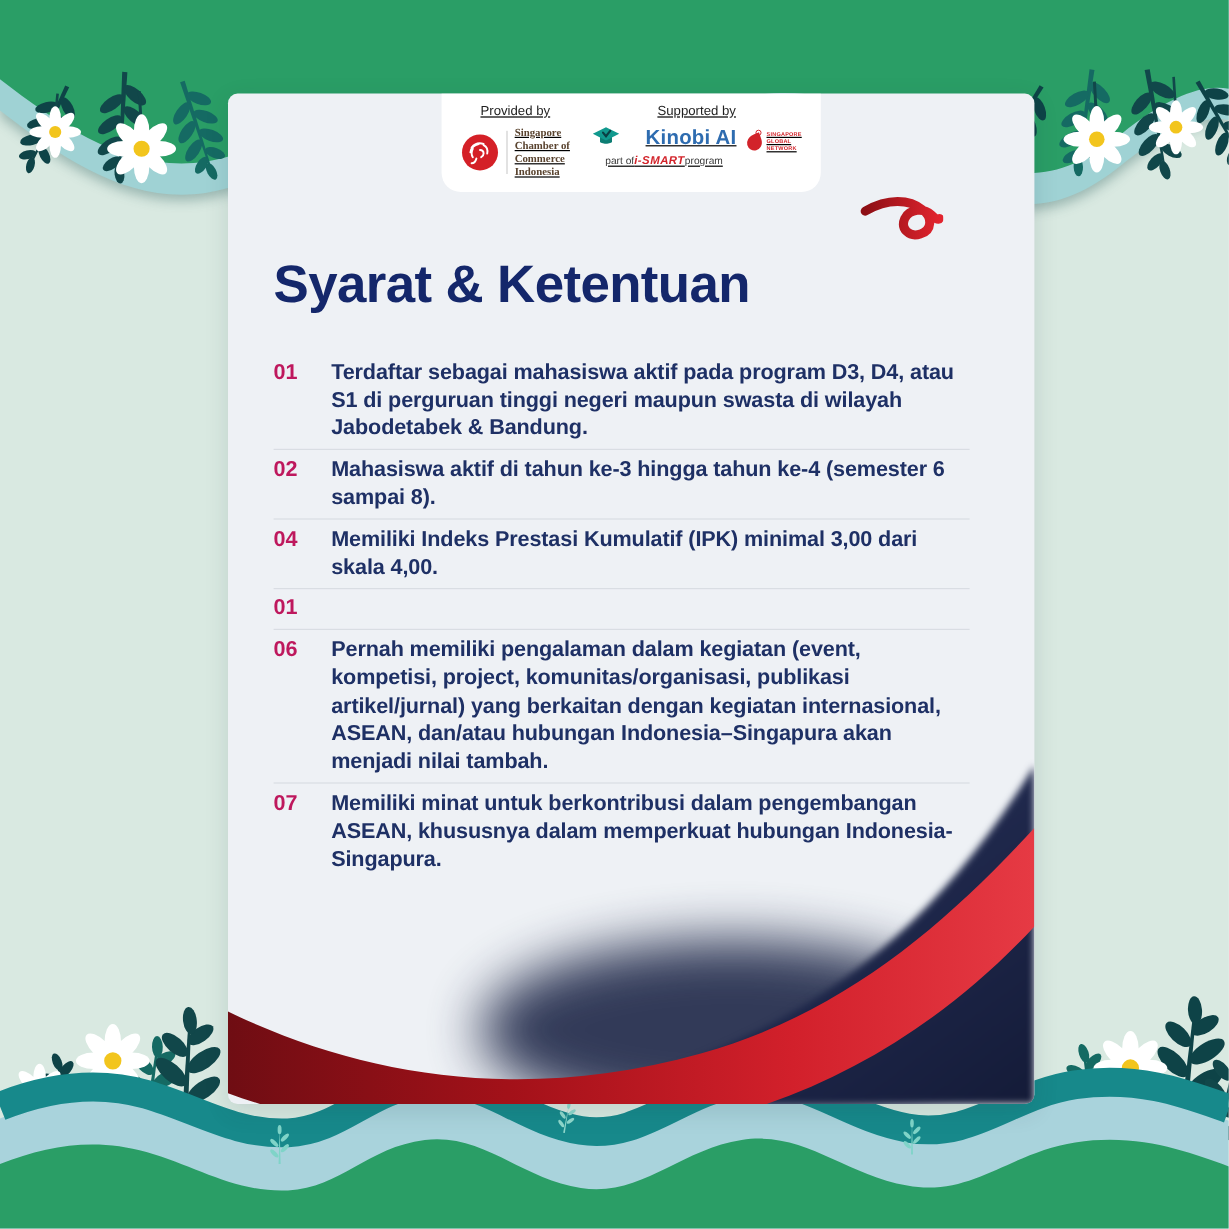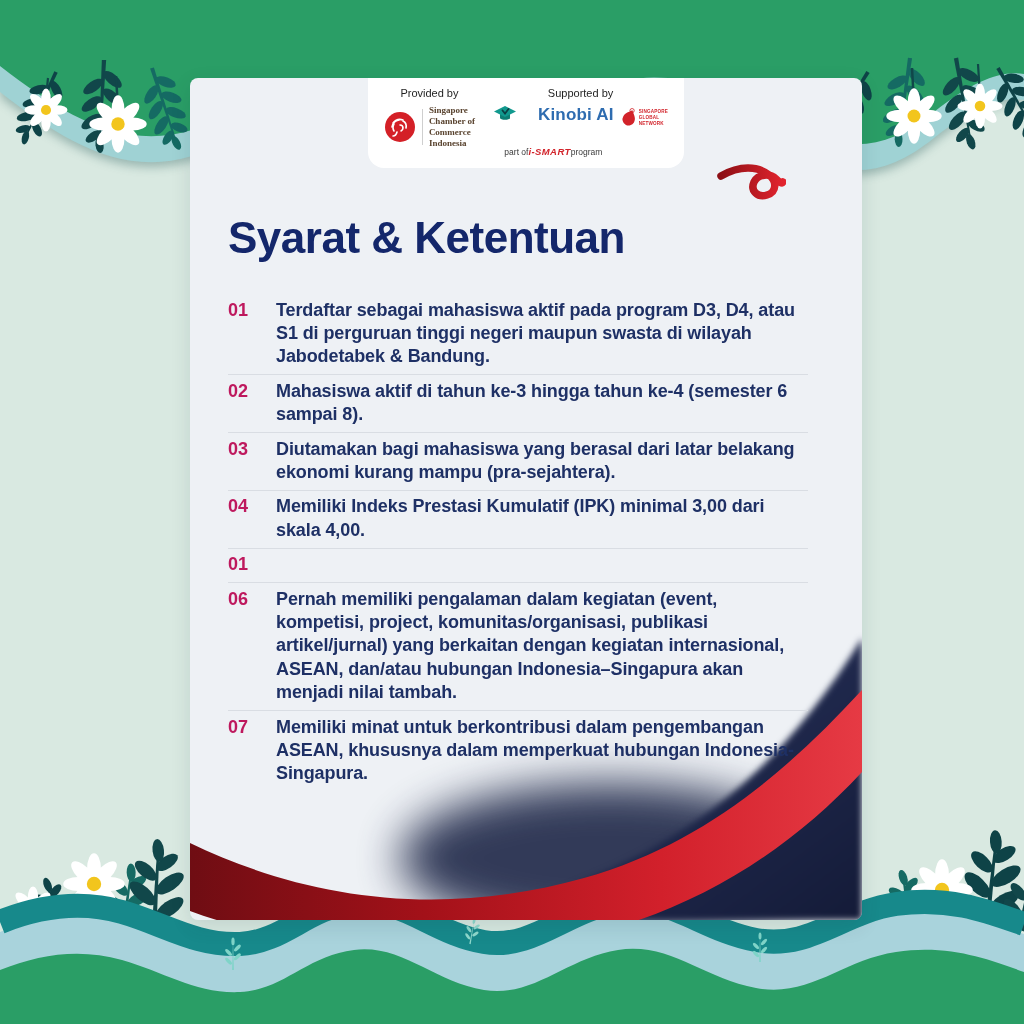--- a/index.html
+++ b/index.html
@@ -14,32 +14,32 @@
   .card{
     position:absolute;left:190px;top:78px;width:672px;height:842px;
     background:#eef1f5;border-radius:8px;overflow:hidden;z-index:2;
     box-shadow:0 6px 20px rgba(15,50,60,.12);
   }
 
   
   .badge{
     position:absolute;left:50%;transform:translateX(-50%);top:0;
     width:296px;background:#ffffff;border-radius:0 0 16px 16px;
-    padding:9px 10px 11px;display:flex;justify-content:center;gap:18px;
+    padding:9px 10px 11px;display:flex;justify-content:center;gap:18px;text-decoration:underline;
   }
   .badge-col{display:flex;flex-direction:column;align-items:center;}
   .badge-label{font-size:11px;color:#1f1f1f;margin-bottom:6px;}
   .provider-row{display:flex;align-items:center;gap:6px;}
   .vline{width:1px;height:36px;background:#cfcfcf;}
   .org-name{font-family:"Liberation Serif", serif;font-weight:700;font-size:9px;line-height:1.22;color:#59432f;}
   .kinobi-main{display:flex;align-items:center;gap:21px;}
   .kinobi-name{font-size:17px;font-weight:700;color:#2e6cb0;letter-spacing:.2px;}
   .kinobi-wrap{display:flex;align-items:flex-start;gap:5px;}
   .tagline{font-size:8.5px;color:#3a3a3a;margin-top:4px;display:flex;gap:0;align-items:baseline;justify-content:center;}
-  .tagline .ismart{color:#d2232a;font-weight:800;font-style:italic;font-size:9.5px;letter-spacing:.4px;margin-top:17px;}
+  .tagline .ismart{color:#d2232a;font-weight:800;font-style:italic;font-size:9.5px;letter-spacing:.4px;}
   .sgn{display:flex;align-items:center;gap:2px;margin-top:2px;}
   .sgn-text{font-size:4.6px;line-height:1.25;color:#d2232a;font-weight:700;letter-spacing:.2px;}
 
   .curl{position:absolute;top:80px;right:76px;}
 
   .title{
     position:absolute;left:38px;top:138px;
     font-size:44px;font-weight:800;color:#14276b;letter-spacing:-.5px;line-height:1;
   }
 
@@ -234,24 +234,20 @@
   <div class="terms">
     <div class="term">
       <div class="term-num">01</div>
       <div class="term-text">Terdaftar sebagai mahasiswa aktif pada program D3, D4, atau S1 di perguruan tinggi negeri maupun swasta di wilayah Jabodetabek &amp; Bandung.</div>
     </div>
     <div class="term">
       <div class="term-num">02</div>
       <div class="term-text">Mahasiswa aktif di tahun ke-3 hingga tahun ke-4 (semester 6 sampai 8).</div>
     </div>
     <div class="term">
-      <div class="term-num">03</div>
-      <div class="term-text">Diutamakan bagi mahasiswa yang berasal dari latar belakang ekonomi kurang mampu (pra-sejahtera).</div>
-    </div>
-    <div class="term">
       <div class="term-num">04</div>
       <div class="term-text">Memiliki Indeks Prestasi Kumulatif (IPK) minimal 3,00 dari skala 4,00.</div>
     </div>
     <div class="term">
       <div class="term-num">01</div>
     </div>
     <div class="term">
       <div class="term-num">06</div>
       <div class="term-text">Pernah memiliki pengalaman dalam kegiatan (event, kompetisi, project, komunitas/organisasi, publikasi artikel/jurnal) yang berkaitan dengan kegiatan internasional, ASEAN, dan/atau hubungan Indonesia–Singapura akan menjadi nilai tambah.</div>
     </div>

